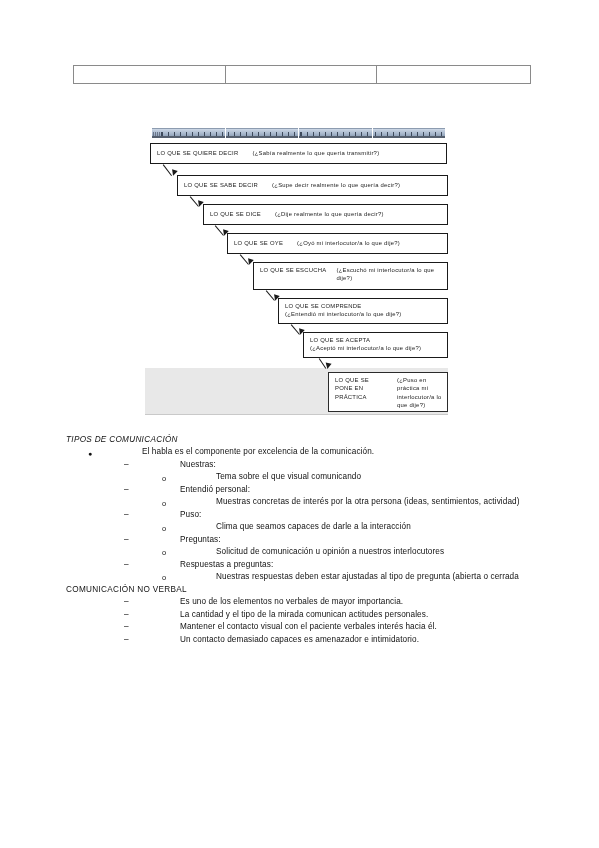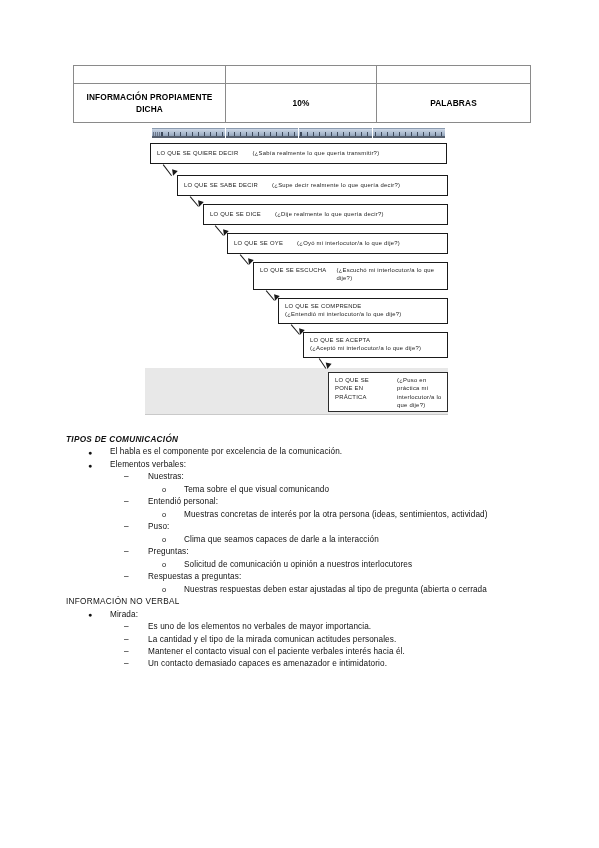--- a/index.html
+++ b/index.html
@@ -156,28 +156,29 @@
     left: 66px;
     top: 434px;
     width: 470px;
     font-size: 8.2px;
     line-height: 1.52;
     color: #111111;
     letter-spacing: 0.1px;
   }
   .h-italic {
     font-style: italic;
-    font-weight: bold;
+    font-weight: normal;
     letter-spacing: 0.3px;
   }
   .h-plain { letter-spacing: 0.3px; }
 
   .lvl1, .lvl2, .lvl3 {
     display: flex;
-    align-items: center;
+    align-items: flex-end;
+    gap: 32px;
   }
   .lvl1 { margin-left: 22px; }
   .lvl2 { margin-left: 58px; }
   .lvl3 { margin-left: 96px; }
 
   .mk {
     flex: 0 0 auto;
     width: 22px;
     text-align: left;
   }
@@ -190,25 +191,20 @@
 </head>
 <body>
 
 <table class="tbl">
   <tbody>
       <tr class="spacer">
     <td class="col-a"></td>
     <td class="col-b"></td>
     <td class="col-c"></td>
   </tr>
-  <tr class="main">
-    <td class="col-a">INFORMACIÓN PROPIAMENTE DICHA</td>
-    <td class="col-b">10%</td>
-    <td class="col-c">PALABRAS</td>
-  </tr>
 </tbody>
   </table>
 
 <div class="flow">
 
   <div class="ruler">
     <div class="ruler-seg"></div>
     <div class="ruler-seg"></div>
     <div class="ruler-seg"></div>
     <div class="ruler-seg"></div>
@@ -288,24 +284,20 @@
 
 <div class="doc">
 
   <div class="h-italic">TIPOS DE COMUNICACIÓN</div>
 
   <div class="lvl1">
     <span class="mk bulletglyph">●</span>
     <span class="tx">El habla es el componente por excelencia de la comunicación.</span>
   </div>
 
-  <div class="lvl1">
-    <span class="mk bulletglyph">●</span>
-    <span class="tx">Elementos verbales:</span>
-  </div>
 
   <div class="lvl2">
     <span class="mk dash">–</span>
     <span class="tx">Nuestras:</span>
   </div>
   <div class="lvl3">
     <span class="mk circ circglyph">o</span>
     <span class="tx">Tema sobre el que visual comunicando</span>
   </div>
 
@@ -338,26 +330,22 @@
 
   <div class="lvl2">
     <span class="mk dash">–</span>
     <span class="tx">Respuestas a preguntas:</span>
   </div>
   <div class="lvl3">
     <span class="mk circ circglyph">o</span>
     <span class="tx">Nuestras respuestas deben estar ajustadas al tipo de pregunta (abierta o cerrada</span>
   </div>
 
-  <div class="h-plain">INFORMACIÓN NO VERBAL</div>
-
-  <div class="lvl1">
-    <span class="mk bulletglyph">●</span>
-    <span class="tx">Mirada:</span>
-  </div>
+  <div class="h-plain">COMUNICACIÓN NO VERBAL</div>
+
 
   <div class="lvl2">
     <span class="mk dash">–</span>
     <span class="tx">Es uno de los elementos no verbales de mayor importancia.</span>
   </div>
   <div class="lvl2">
     <span class="mk dash">–</span>
     <span class="tx">La cantidad y el tipo de la mirada comunican actitudes personales.</span>
   </div>
   <div class="lvl2">

